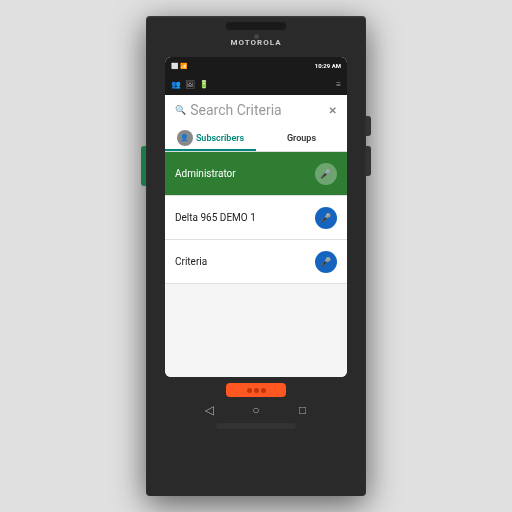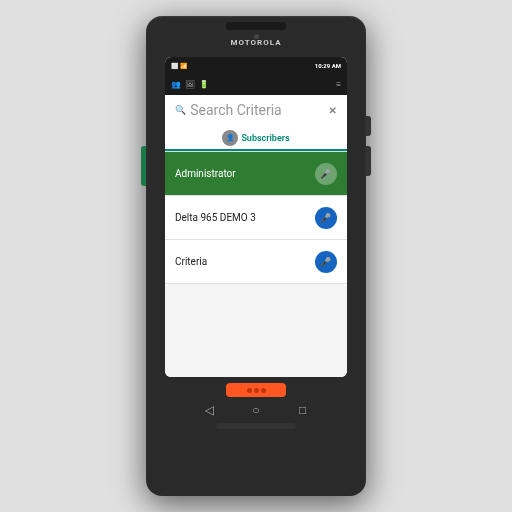--- a/index.html
+++ b/index.html
@@ -10,21 +10,21 @@
       align-items: center;
       width: 512px;
       height: 512px;
       font-family: 'Roboto', Arial, sans-serif;
     }
 
     .device-outer {
       width: 220px;
       height: 480px;
       background: #2a2a2a;
-      border-radius: 16px;
+      border-radius: 4px;
       position: relative;
       box-shadow: 0 8px 32px rgba(0,0,0,0.6), inset 0 1px 2px rgba(255,255,255,0.1);
       display: flex;
       flex-direction: column;
       align-items: center;
     }
 
     
     .device-top-bump {
       width: 60px;
@@ -380,31 +380,34 @@
         <span class="search-icon-inner">🔍</span>
         <span class="search-placeholder">Search Criteria</span>
         <span class="search-clear">✕</span>
       </div>
 
       <div class="tab-bar">
         <div class="tab-btn active">
           <div class="tab-avatar">👤</div>
           <span>Subscribers</span>
         </div>
+        <div class="tab-btn">
+          <span>Groups</span>
+        </div>
       </div>
 
       <div class="list-container">
         <div class="list-item active">
           <span class="list-item-name">Administrator</span>
           <div class="mic-btn">
             <span class="mic-icon">🎤</span>
           </div>
         </div>
         <div class="list-item">
-          <span class="list-item-name">Delta 965 DEMO 3</span>
+          <span class="list-item-name">Delta 965 DEMO 1</span>
           <div class="mic-btn">
             <span class="mic-icon">🎤</span>
           </div>
         </div>
         <div class="list-item">
           <span class="list-item-name">Criteria</span>
           <div class="mic-btn">
             <span class="mic-icon">🎤</span>
           </div>
         </div>

